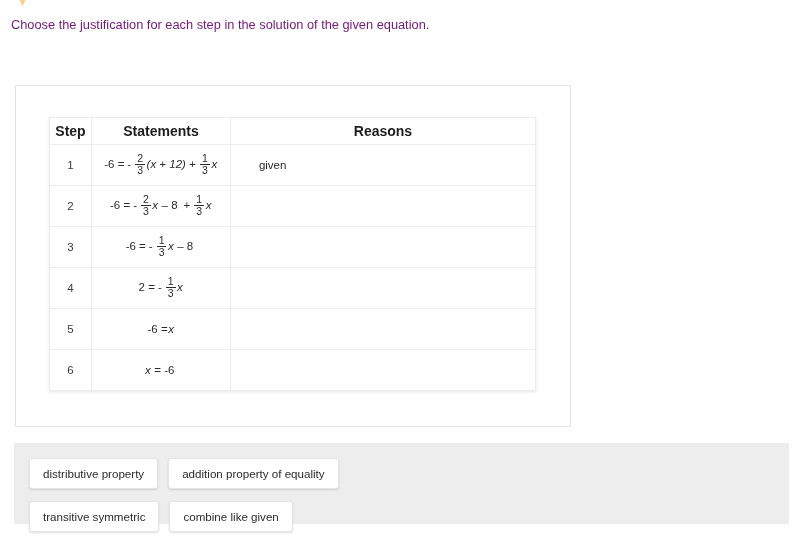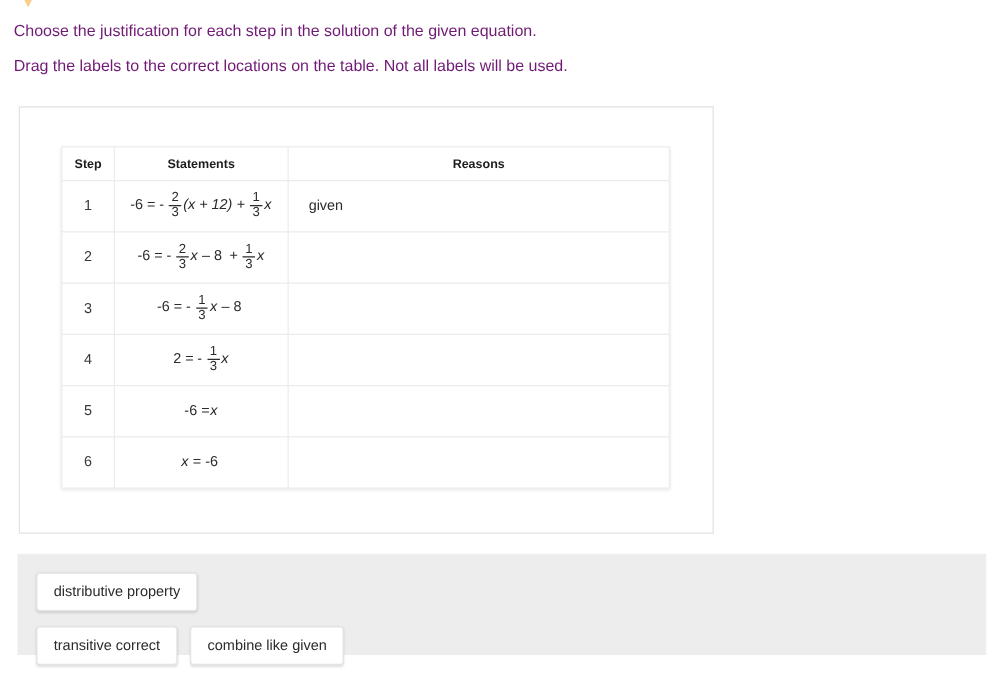--- a/index.html
+++ b/index.html
@@ -52,34 +52,34 @@
     background: #ffffff;
     box-shadow: 0 1px 3px rgba(0,0,0,.10);
   }
   .proof-table th, .proof-table td {
     border: 1px solid #ececec;
     background: #ffffff;
     vertical-align: middle;
   }
   .proof-table thead th {
     height: 27px;
-    font-size: 10px;
+    font-size: 14px;
     font-weight: bold;
     color: #1d1d1d;
     text-align: center;
     padding: 0 4px;
   }
   .col-step   { width: 42px; }
   .col-stmt   { width: 139px; }
   .col-reason { width: 306px; }
 
   .proof-table tbody td { height: 41px; font-size: 11.5px; }
   .cell-step   { text-align: center; color: #3a3a3a; }
   .cell-stmt   { text-align: center; padding: 0 6px; color: #2b2b2b; }
-  .cell-reason { text-align: left; padding: 0 16px; color: #2b2b2b; }
+  .cell-reason { text-align: left; padding: 0 28px; color: #2b2b2b; }
 
   
   .expr { display: inline-flex; align-items: center; justify-content: center;
           white-space: nowrap; font-size: 11.5px; line-height: 1; }
   .expr .it { font-style: italic; padding: 0 .5px; }
   .expr .op { padding: 0 3px; }
   .frac {
     display: inline-flex; flex-direction: column; align-items: center;
     vertical-align: middle; font-size: 10.5px; line-height: 1.05;
     margin: 0 1px; position: relative; top: -0.5px;
@@ -112,21 +112,20 @@
 </style>
 </head>
 <body>
 
 <div id="root">
 
   <div class="top-marker"></div>
 
   <div class="instructions">
     <div class="instruction-line">Choose the justification for each step in the solution of the given equation.</div>
-    <div class="instruction-line">Drag the labels to the correct locations on the table. Not all labels will be used.</div>
   </div>
 
   <div class="table-card">
     <table class="proof-table">
       <thead>
         <tr>
           <th class="col-step">Step</th>
           <th class="col-stmt">Statements</th>
           <th class="col-reason">Reasons</th>
         </tr>
@@ -233,20 +232,21 @@
           <td class="cell-reason"></td>
         </tr>
 
       </tbody>
     </table>
   </div>
 
   <div class="label-tray">
     <div class="chip-row chip-row-1">
       <div class="chip">distributive property</div>
+      <div class="chip">addition property of equality</div>
     </div>
     <div class="chip-row chip-row-2">
-      <div class="chip">transitive correct</div>
+      <div class="chip">transitive symmetric</div>
       <div class="chip">combine like given</div>
     </div>
   </div>
 
 </div>
 
 </body></html>

